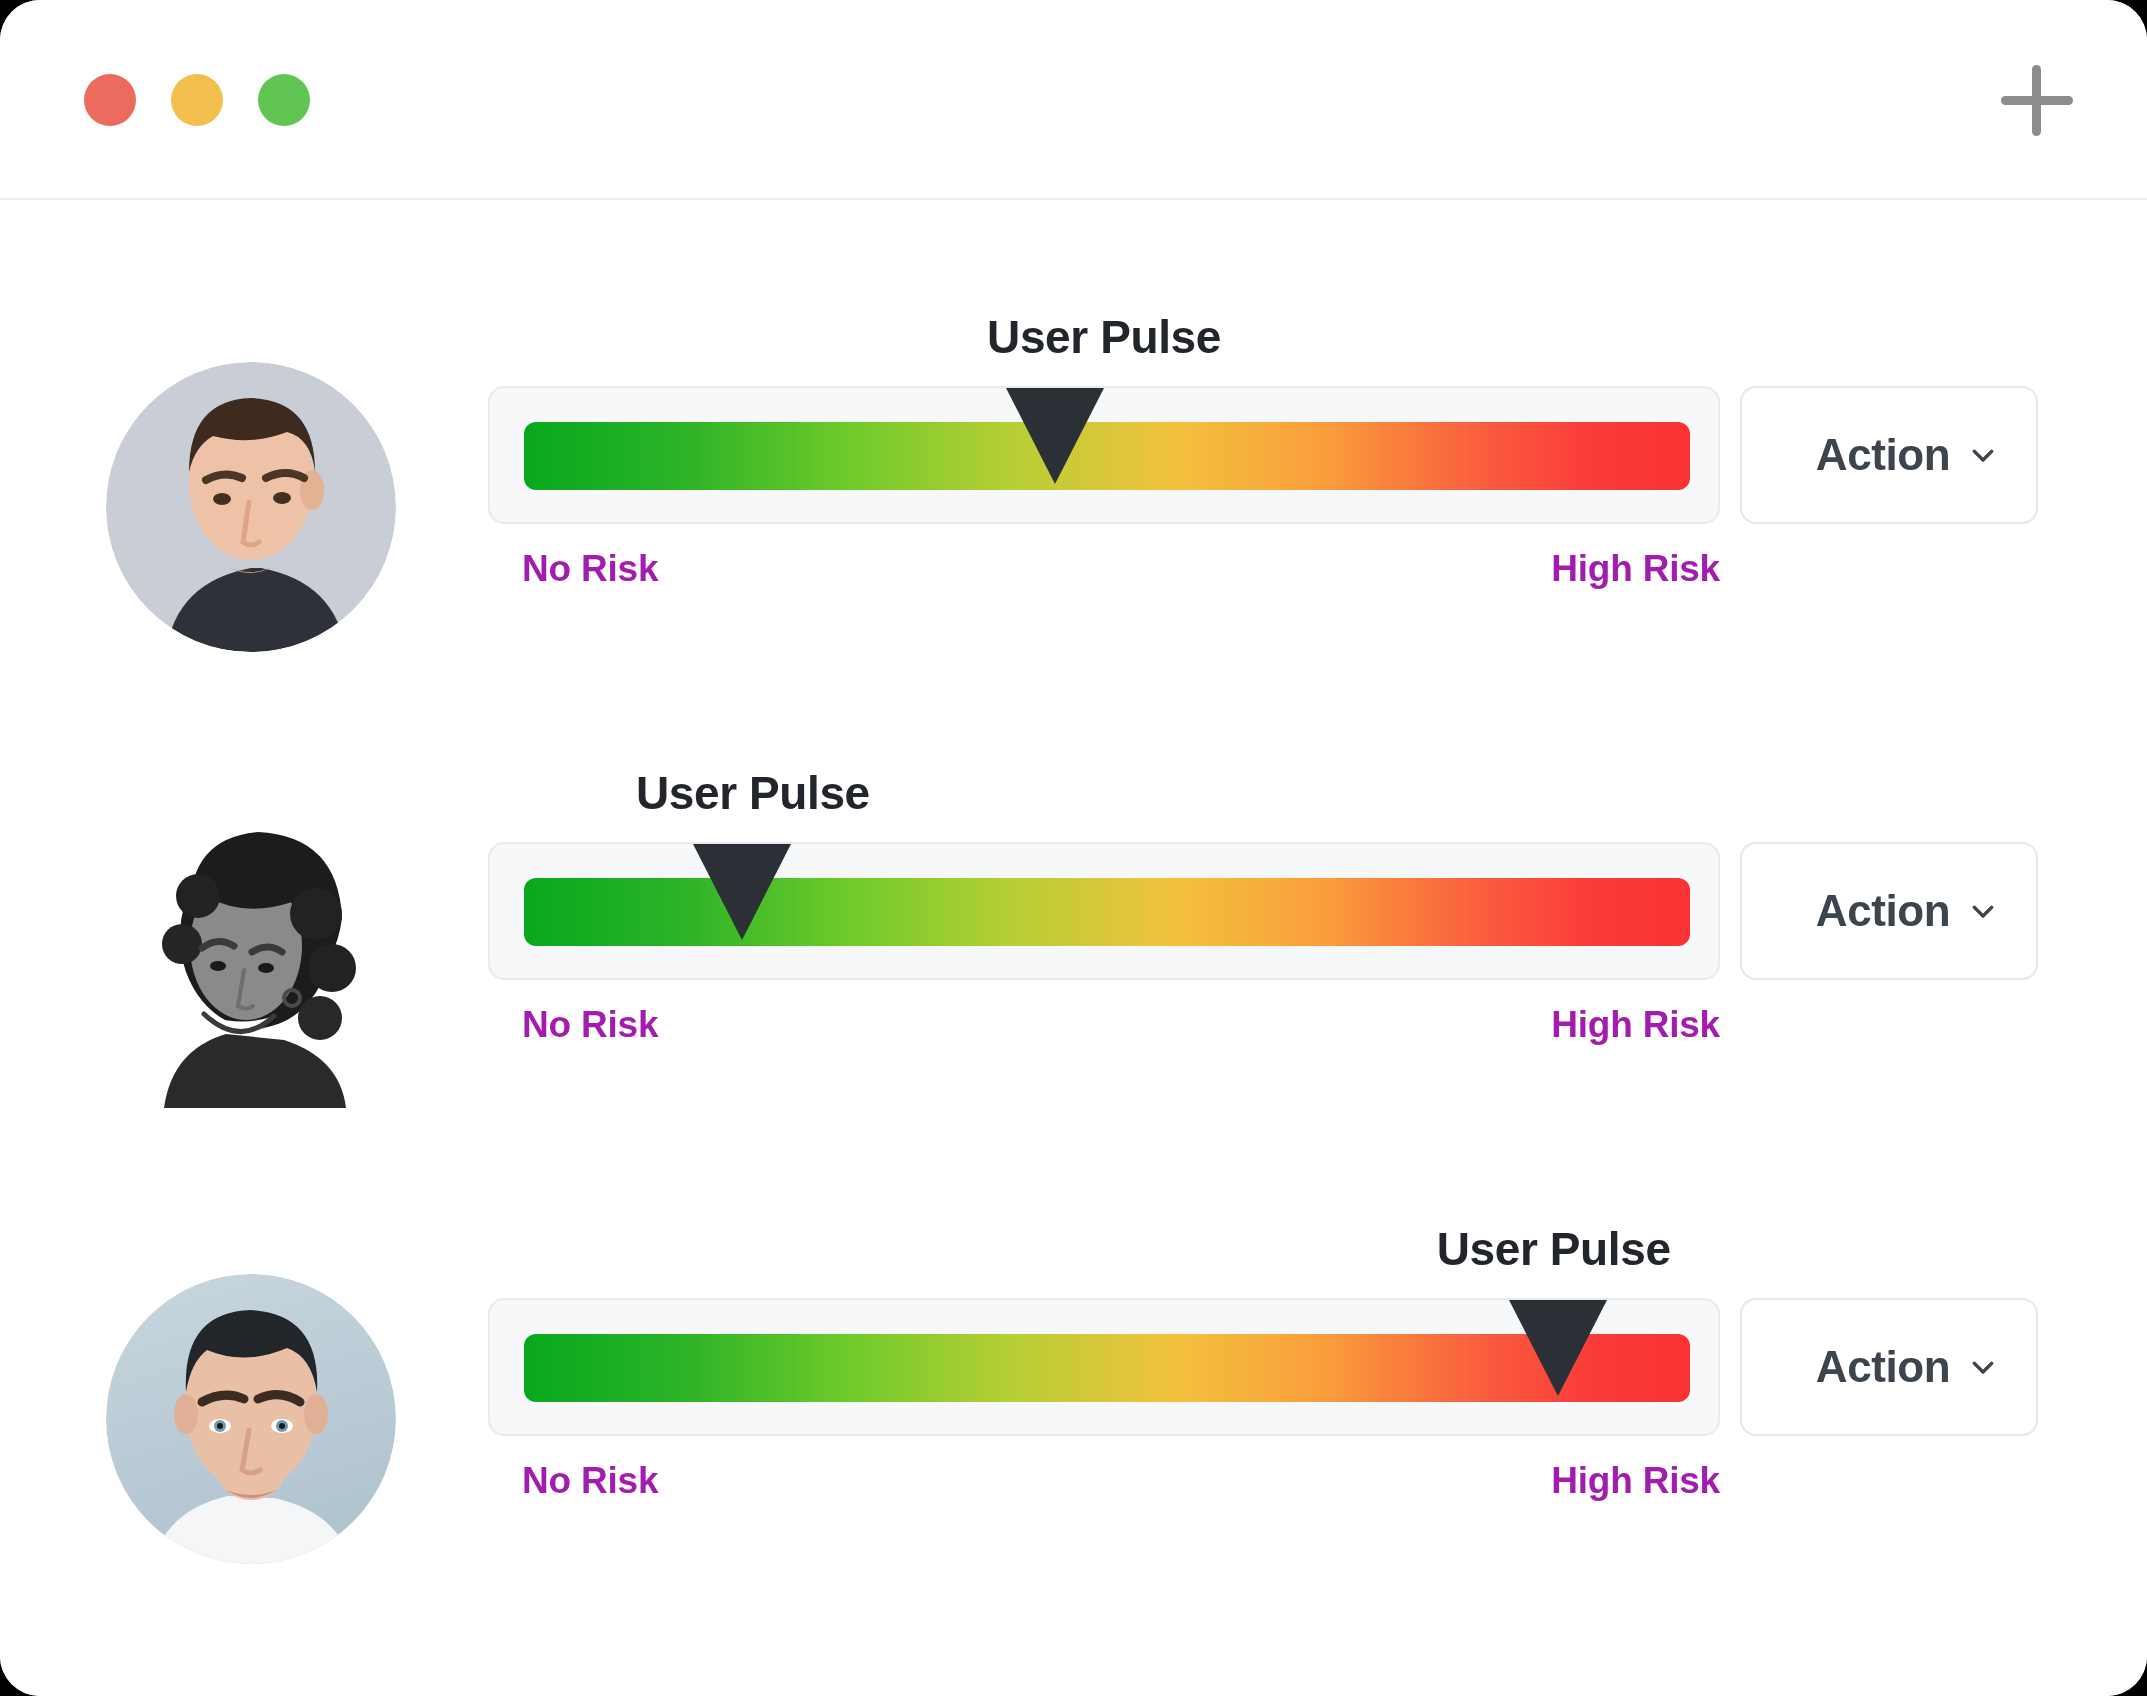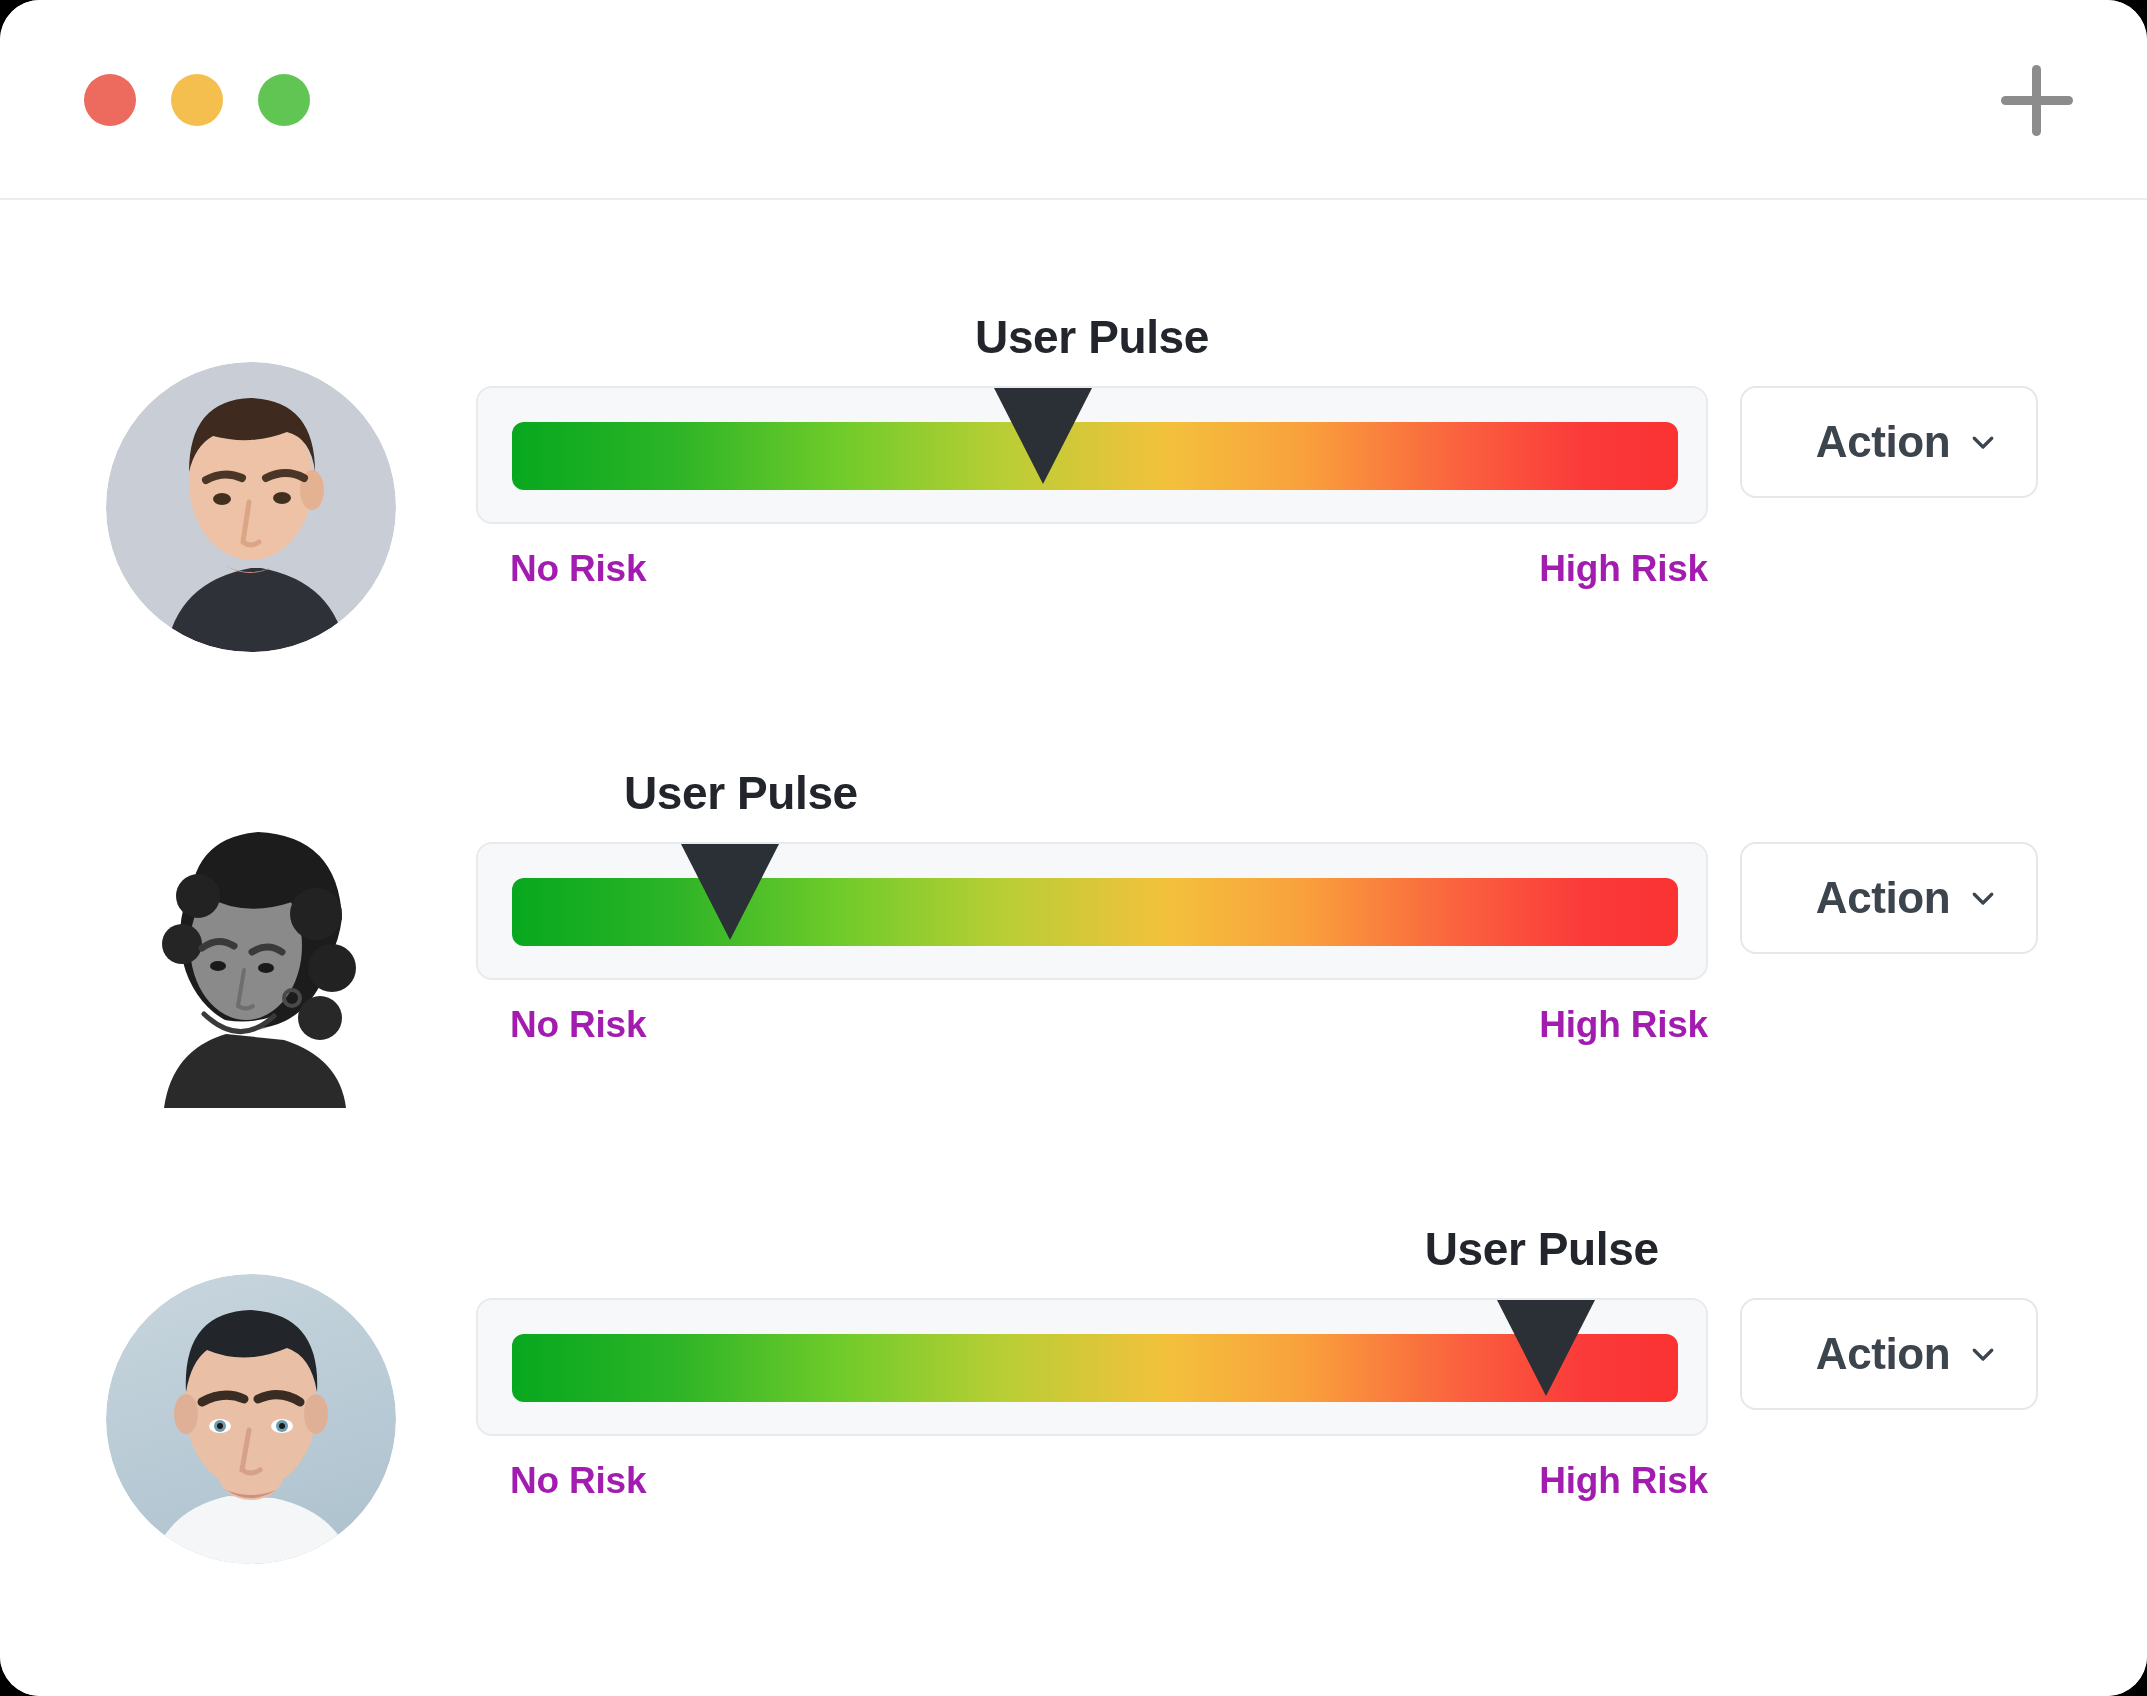--- a/index.html
+++ b/index.html
@@ -99,21 +99,21 @@
     height: 290px;
     border-radius: 50%;
     overflow: hidden;
   }
   .avatar.no-clip { overflow: visible; border-radius: 0; }
   .avatar svg { display: block; width: 290px; height: 290px; }
 
   
   .gauge-col {
     position: absolute;
-    left: 476px;
+    left: 488px;
     top: 0;
     width: 1232px;
     height: 456px;
   }
 
   .pulse-title {
     position: absolute;
     top: 0;
     font-size: 46px;
     font-weight: 700;
@@ -181,21 +181,21 @@
   }
   .scale-label.left  { left: 34px; }
   .scale-label.right { right: 0px; }
 
   
   .action-button {
     position: absolute;
     left: 1740px;
     top: 76px;
     width: 298px;
-    height: 112px;
+    height: 138px;
     background: #ffffff;
     border: 2px solid #E4E7EB;
     border-radius: 16px;
     display: flex;
     align-items: center;
     justify-content: center;
     gap: 18px;
     cursor: pointer;
     padding-left: 36px;
   }

